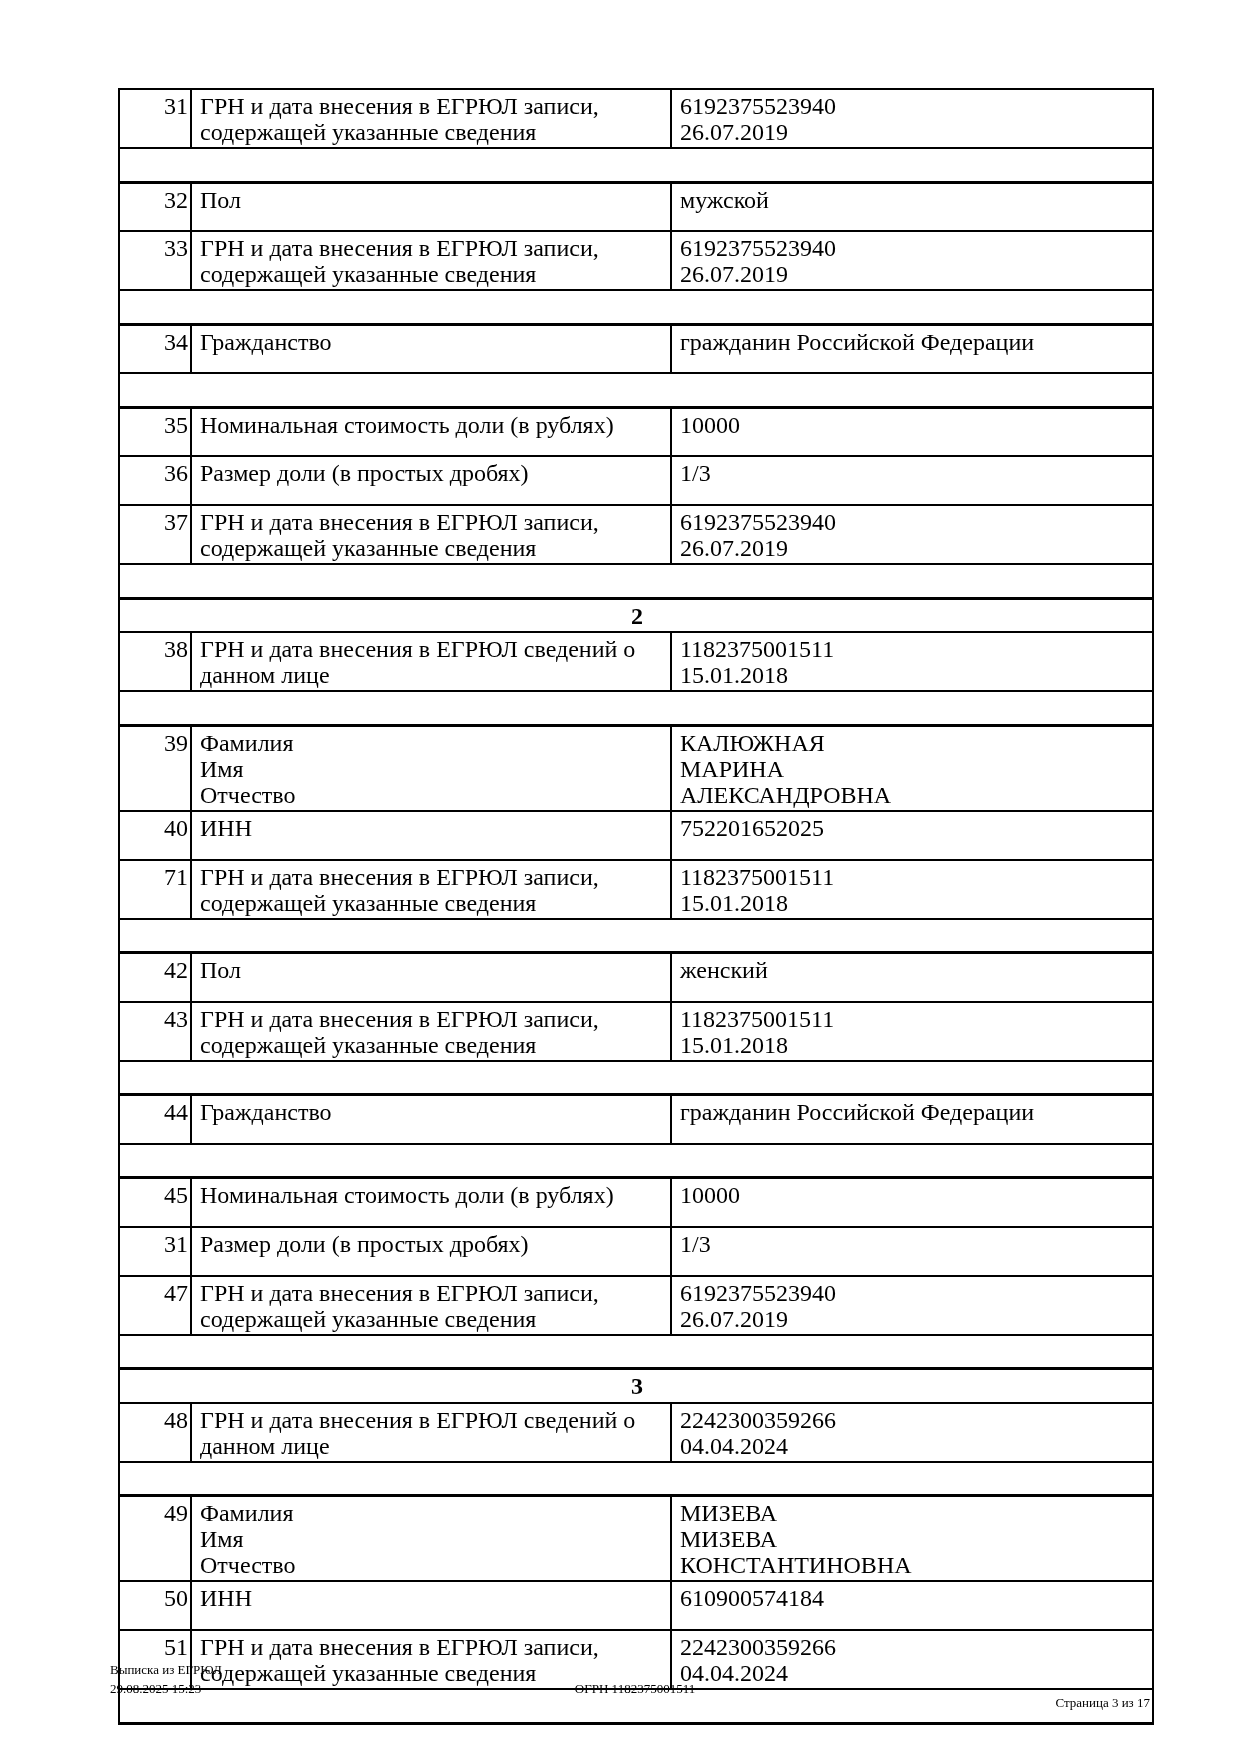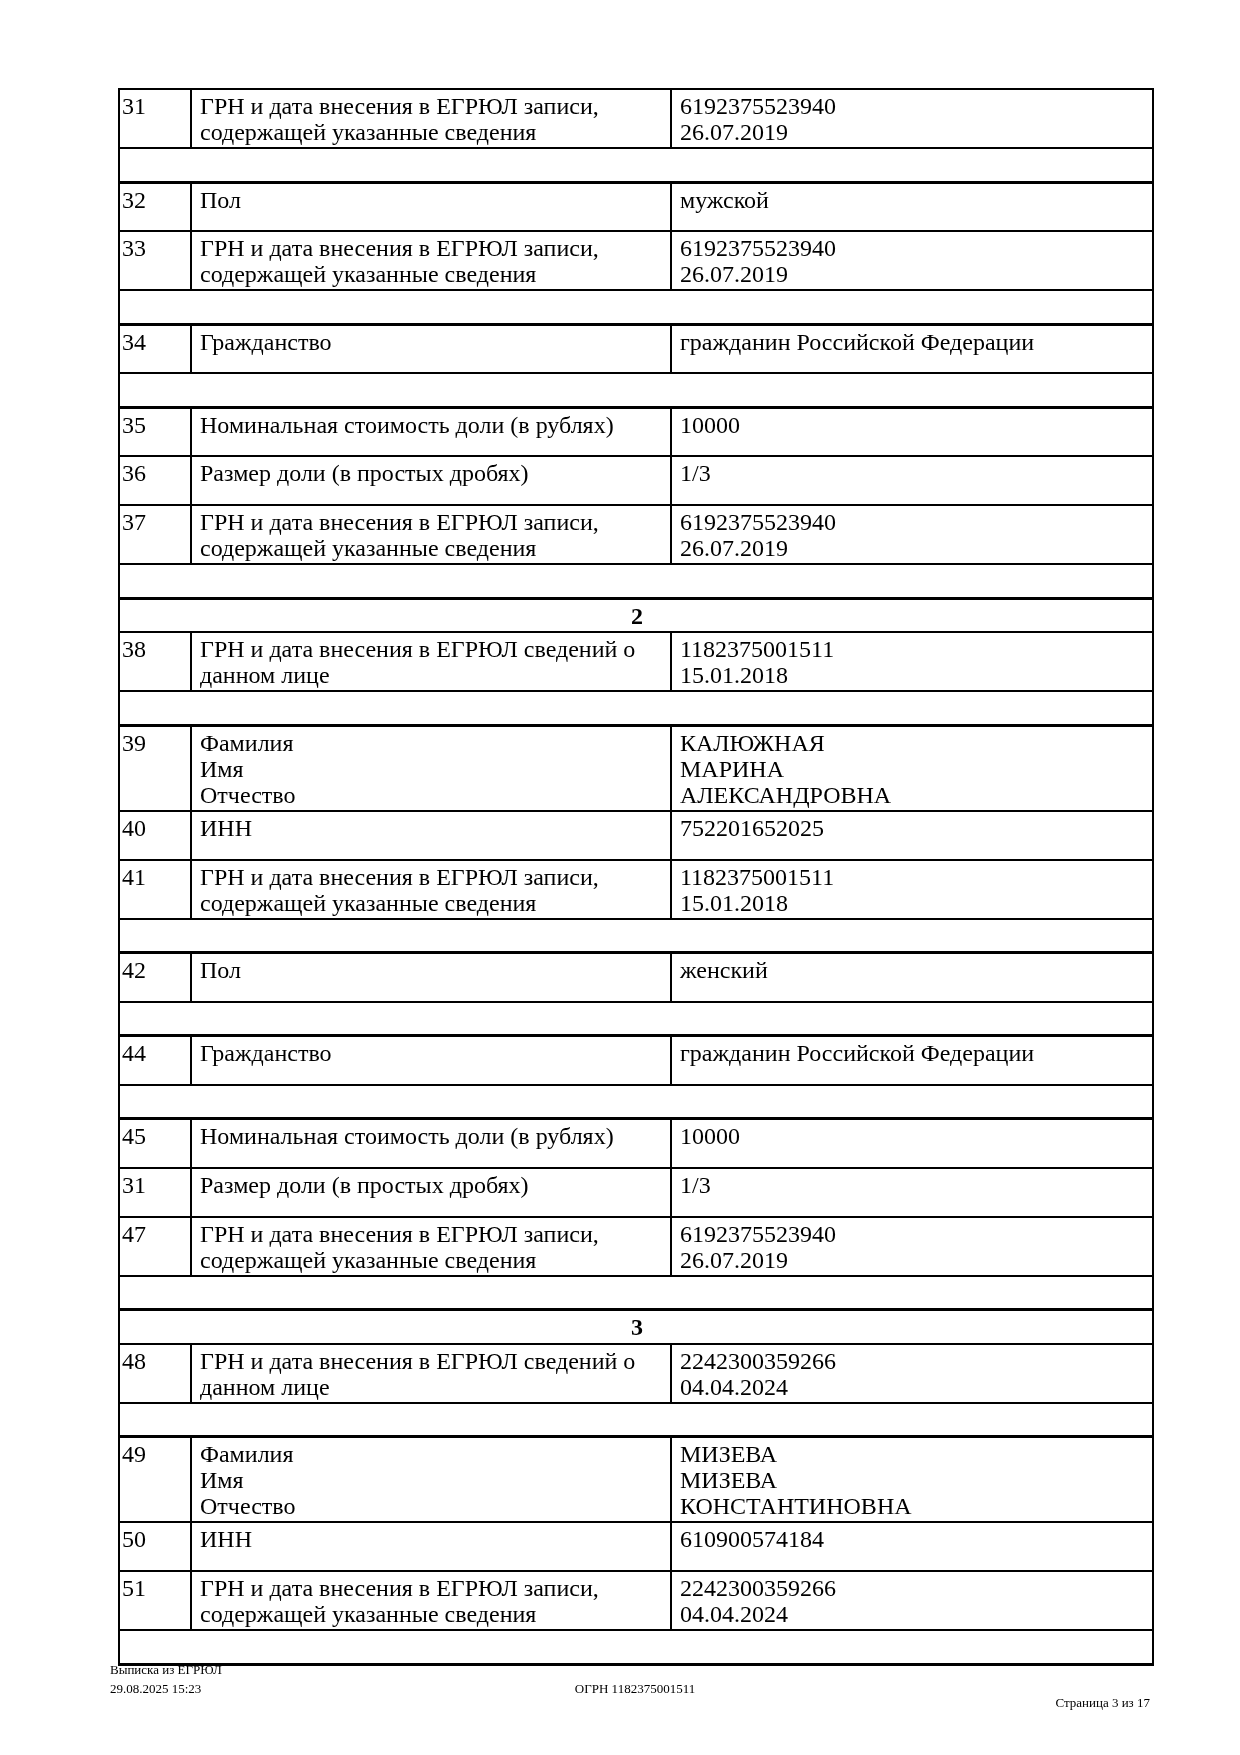--- a/index.html
+++ b/index.html
@@ -26,21 +26,21 @@
   .doc-table td {
     border: 2px solid #000000;
     vertical-align: top;
     font-size: 24px;
     line-height: 26px;
     padding: 3px 6px 2px 8px;
     box-sizing: border-box;
     overflow: hidden;
   }
   .doc-table td.num {
-    text-align: left;
+    text-align: right;
     padding-left: 2px;
     padding-right: 2px;
   }
   .doc-table tr.lines-1 td { height: 49px; }
   .doc-table tr.lines-2 td { height: 56px; }
   .doc-table tr.lines-3 td { height: 80px; }
   .doc-table td.spacer {
     height: 34px;
     border-bottom-width: 3px;
   }
@@ -202,40 +202,51 @@
       <tr class="lines-1">
         <td class="num">40</td>
         <td>
           <div class="line">ИНН</div>
         </td>
         <td>
           <div class="line">752201652025</div>
         </td>
       </tr>
       <tr class="lines-2">
-        <td class="num">41</td>
+        <td class="num">71</td>
         <td>
           <div class="line">ГРН и дата внесения в ЕГРЮЛ записи,</div>
           <div class="line">содержащей указанные сведения</div>
         </td>
         <td>
           <div class="line">1182375001511</div>
           <div class="line">15.01.2018</div>
         </td>
       </tr>
       <tr>
         <td colspan="3" class="spacer"></td>
       </tr>
       <tr class="lines-1">
         <td class="num">42</td>
         <td>
           <div class="line">Пол</div>
         </td>
         <td>
           <div class="line">женский</div>
+        </td>
+      </tr>
+      <tr class="lines-2">
+        <td class="num">43</td>
+        <td>
+          <div class="line">ГРН и дата внесения в ЕГРЮЛ записи,</div>
+          <div class="line">содержащей указанные сведения</div>
+        </td>
+        <td>
+          <div class="line">1182375001511</div>
+          <div class="line">15.01.2018</div>
         </td>
       </tr>
       <tr>
         <td colspan="3" class="spacer"></td>
       </tr>
       <tr class="lines-1">
         <td class="num">44</td>
         <td>
           <div class="line">Гражданство</div>
         </td>

